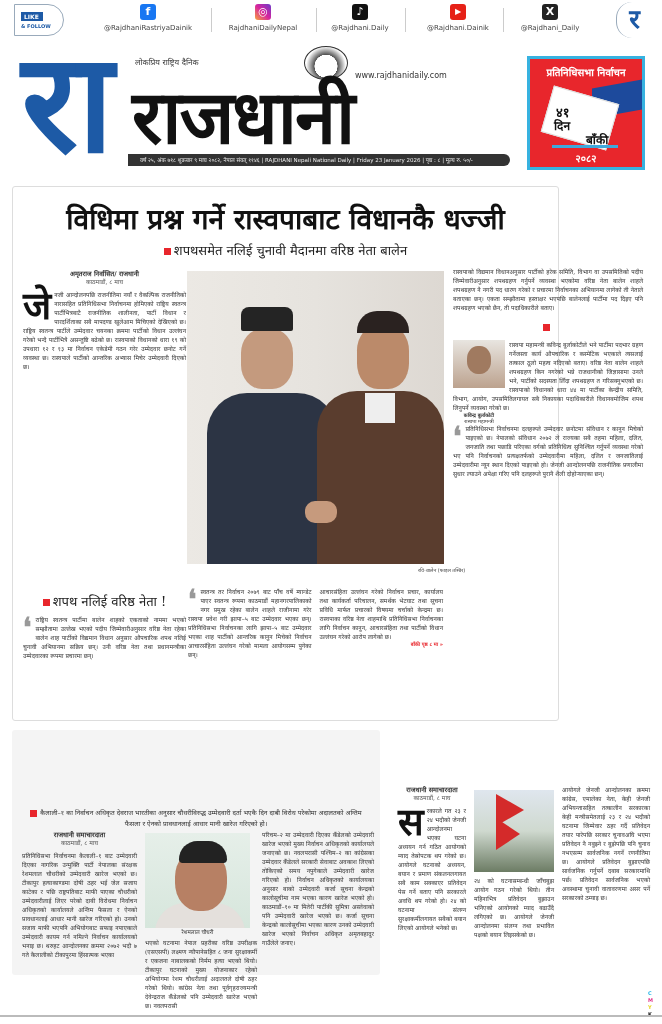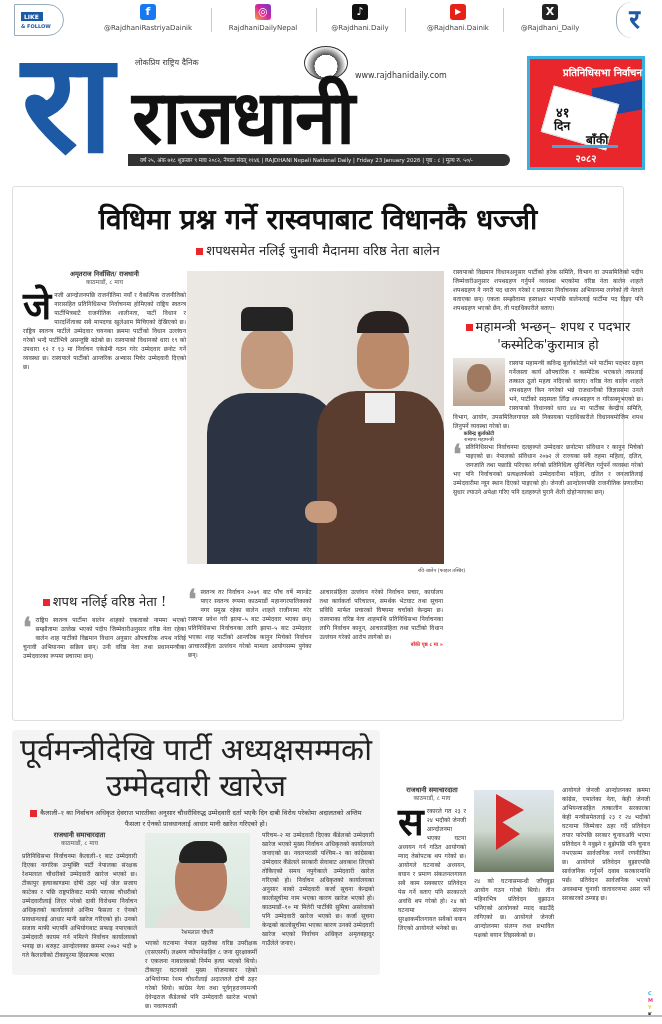--- a/index.html
+++ b/index.html
@@ -15,29 +15,29 @@
 .corner-logo{position:absolute;right:10px;top:2px;width:36px;height:36px;border-left:1px solid #9ab;border-radius:16px 0 0 16px;font:bold 26px "DejaVu Serif",serif;color:#1d5aa6;text-align:center;line-height:34px}
 .masthead{position:absolute;left:0;top:40px;width:662px;height:140px}
 .big-logo{position:absolute;left:10px;top:4px;width:115px;height:128px;font:bold 138px "DejaVu Serif",serif;color:#1d5aa6;line-height:118px;text-align:center;overflow:hidden}
 .tagline{position:absolute;left:135px;top:16px;font:8px "DejaVu Serif",serif;color:#333}
 .website{position:absolute;left:355px;top:31px;font:8px "DejaVu Sans",sans-serif;color:#333}
 .emblem{position:absolute;left:304px;top:6px;width:44px;height:34px;border:1px solid #333;border-radius:50%;background:radial-gradient(circle at 50% 60%,#fff 40%,#555 41%,#fff 70%)}
 .title-main{position:absolute;left:132px;top:32px;font:bold 74px "DejaVu Serif",serif;color:#111;letter-spacing:-2px;line-height:90px}
 .dateline{position:absolute;left:128px;top:114px;width:382px;height:12px;background:#333;border-radius:0 8px 8px 0;color:#eee;font:5.5px "DejaVu Sans",sans-serif;line-height:12px;padding-left:12px;white-space:nowrap;overflow:hidden}
 .election-box{position:absolute;left:527px;top:56px;width:118px;height:114px;background:#37b2e0;padding:3px}
 .election-inner{width:100%;height:100%;background:#e8262c;position:relative}
-.election-title{position:absolute;left:0;top:6px;width:100%;text-align:right;font:bold 10px "DejaVu Sans",sans-serif;color:#fff}
+.election-title{position:absolute;left:0;top:6px;width:100%;text-align:center;font:bold 10px "DejaVu Sans",sans-serif;color:#fff}
 .election-hand{position:absolute;right:0;top:25px;width:50px;height:30px;background:#1d4a9c;transform:skewY(-10deg)}
 .election-ballot{position:absolute;left:16px;top:35px;width:68px;height:48px;background:#fff;transform:rotate(16deg);border:1px solid #ddd}
 .days-num{position:absolute;left:26px;top:44px;font:bold 13px "DejaVu Sans",sans-serif;color:#111}
 .days-word{position:absolute;left:24px;top:58px;font:bold 12px "DejaVu Sans",sans-serif;color:#111}
 .days-left{position:absolute;left:56px;top:72px;font:bold 12px "DejaVu Sans",sans-serif;color:#111}
 .slot{position:absolute;left:22px;top:86px;width:66px;height:3px;background:#3fa8dc}
 .year{position:absolute;left:0;top:92px;width:100%;text-align:center;font:bold 10px "DejaVu Sans",sans-serif;color:#fff}
-.lead{position:absolute;left:12px;top:186px;width:612px;height:535px;border:1px solid #ddd;border-radius:3px}
+.lead{position:absolute;left:12px;top:186px;width:547px;height:535px;border:1px solid #ddd;border-radius:3px}
 .lead-head{position:absolute;left:0;top:12px;width:100%;text-align:center;font:bold 28px "DejaVu Serif",serif;color:#111}
 .lead-sub{position:absolute;left:0;top:54px;width:100%;text-align:center;font:13px "DejaVu Serif",serif;color:#222}
 .bullet{display:inline-block;width:7px;height:7px;background:#e8262c;margin-right:3px;vertical-align:middle}
 .byline{font:bold 6.5px "DejaVu Serif",serif;text-align:center;color:#333}
 .dateplace{font:6px "DejaVu Serif",serif;text-align:center;color:#555;margin-bottom:4px}
 .body-text{font:6px "DejaVu Serif",serif;color:#333;line-height:9px;text-align:justify}
 .col-left{position:absolute;left:10px;top:82px;width:163px}
 .dropcap{float:left;font:bold 38px "DejaVu Serif",serif;line-height:32px;margin-right:3px;color:#111}
 .photo-main{position:absolute;left:174px;top:84px;width:257px;height:293px;background:linear-gradient(90deg,#ece9e4 0%,#e6e3de 50%,#ddd8d2 100%);overflow:hidden}
 .person1{position:absolute;left:20px;top:36px;width:120px;height:257px}
@@ -164,21 +164,21 @@
         <div class="p2-shirt"></div>
         <div class="p2-face"></div>
         <div class="p2-hair"></div>
     </div>
     <div class="hands"></div>
   </div>
   <div class="caption">रवि-बालेन (फाइल तस्बिर)</div>
 
   <div class="col-right">
     <div class="body-text">रास्वपाको विद्यमान विधानअनुसार पार्टीको हरेक समिति, विभाग वा उपसमितिको पदीय जिम्मेवारीअनुसार शपथग्रहण गर्नुपर्ने व्यवस्था भएकोमा वरिष्ठ नेता बालेन शाहले शपथग्रहण नै नगरी पद धारण गरेको र प्रचारमा निर्वाचनका अभियानमा लागेको ती नेताले बताएका छन्। एकता सम्झौतामा हस्ताक्षर भएपछि बालेनलाई पार्टीमा पद दिइए पनि शपथग्रहण भएको छैन, ती पदाधिकारीले बताए।</div>
-    <div class="sub-head"><span class="bullet"></span><span>महामन्त्री भन्छन्– शपथ र पदभार 'कस्मेटिक'कुरामात्र हो</span></div>
+    <div class="sub-head"><span class="bullet"></span></div>
     <div class="body-text">
       <div class="thumb"></div>
       <span>रास्वपा महामन्त्री कविन्द्र बुर्लाकोटीले भने पार्टीमा पदभार ग्रहण गर्नेजस्ता कार्य औपचारिक र कस्मेटिक भएकाले त्यसलाई तत्काल ठूलो महत्व नदिएको बताए। वरिष्ठ नेता बालेन शाहले शपथग्रहण किन नगरेको भन्ने राजधानीको जिज्ञासामा उनले भने, पार्टीको सदस्यता लिँदा शपथग्रहण त गरिसक्नुभएको छ। रास्वपाको विधानको धारा ४४ मा पार्टीका केन्द्रीय समिति, विभाग, आयोग, उपसमितिलगायत सबै निकायका पदाधिकारीले विधानबमोजिम शपथ लिनुपर्ने व्यवस्था गरेको छ।</span>
     </div>
     <div style="clear:both;width:52px">
       <div class="thumb-cap">कविन्द्र बुर्लाकोटी</div>
       <div class="thumb-cap" style="font-weight:normal">रास्वपा महामन्त्री</div>
     </div>
     <div class="body-text"><span class="quote-mark">❛</span><span>प्रतिनिधिसभा निर्वाचनमा दलहरूले उम्मेदवार छनोटमा संविधान र कानुन मिचेको पाइएको छ। नेपालको संविधान २०७२ ले राज्यका सबै तहमा महिला, दलित, जनजाति तथा पछाडि परिएका वर्गको प्रतिनिधित्व सुनिश्चित गर्नुपर्ने व्यवस्था गरेको भए पनि निर्वाचनको प्रत्यक्षतर्फको उम्मेदवारीमा महिला, दलित र जनजातिलाई उम्मेदवारीमा न्यून स्थान दिएको पाइएको हो। जेनजी आन्दोलनपछि राजनीतिक प्रणालीमा सुधार ल्याउने अपेक्षा गरिए पनि दलहरूले पुरानै शैली दोहोर्‍याएका छन्।</span></div>
   </div>
@@ -193,24 +193,20 @@
       <div class="body-text"><span class="quote-mark">❛</span><span>स्वतन्त्र तर निर्वाचन २०७९ बाट पाँच वर्षे म्यान्डेट पाएर स्वतन्त्र रूपमा काठमाडौं महानगरपालिकाको नगर प्रमुख रहेका बालेन शाहले राजीनामा गरेर रास्वपा प्रवेश गरी झापा–५ बाट उम्मेदवार भएका छन्। प्रतिनिधिसभा निर्वाचनका लागि झापा–५ बाट उम्मेदवार भएका शाह पार्टीको आन्तरिक कानुन मिचेको निर्वाचन आचारसंहिता उल्लंघन गरेको मामला आयोगसम्म पुगेका छन्।</span></div>
       <div>
         <div class="body-text">आचारसंहिता उल्लंघन गरेको निर्वाचन प्रचार, कार्यालय तथा कार्यकर्ता परिचालन, समर्थक भेटघाट तथा सूचना प्रविधि मार्फत प्रचारको विषयमा चर्चाको केन्द्रमा छ। रास्वपाका वरिष्ठ नेता शाहमाथि प्रतिनिधिसभा निर्वाचनका लागि निर्वाचन कानुन, आचारसंहिता तथा पार्टीको विधान उल्लंघन गरेको आरोप लागेको छ।</div>
         <div class="cont"><span>बाँकी पृष्ठ ८ मा</span> <span>»</span></div>
       </div>
     </div>
   </div>
 </div>
 
 <div class="second">
-  <div class="second-head">
-    <div>पूर्वमन्त्रीदेखि पार्टी अध्यक्षसम्मको</div>
-    <div>उम्मेदवारी खारेज</div>
-  </div>
   <div class="second-sub"><span class="bullet"></span><span>कैलाली–१ का निर्वाचन अधिकृत देवराज भारतीका अनुसार चौधरीविरुद्ध उम्मेदवारी दर्ता भएकै दिन दाबी विरोध परेकोमा अदालतको अन्तिम फैसला र ऐनको प्रावधानलाई आधार मानी खारेज गरिएको हो।</span></div>
   <div class="s-col1">
     <div class="byline">राजधानी समाचारदाता</div>
     <div class="dateplace">काठमाडौं, ८ माघ</div>
     <div class="body-text">प्रतिनिधिसभा निर्वाचनमा कैलाली–१ बाट उम्मेदवारी दिएका नागरिक उन्मुक्ति पार्टी नेपालका संरक्षक रेशमलाल चौधरीको उम्मेदवारी खारेज भएको छ। टीकापुर हत्याकाण्डमा दोषी ठहर भई जेल सजाय काटेका र पछि राष्ट्रपतिबाट माफी पाएका चौधरीको उम्मेदवारीलाई लिएर परेको दाबी विरोधमा निर्वाचन अधिकृतको कार्यालयले अन्तिम फैसला र ऐनको प्रावधानलाई आधार मानी खारेज गरिएको हो। उनको सजाय माफी भएपनि अभियोगबाट सफाइ नपाएकाले उम्मेदवारी कायम गर्न नमिल्ने निर्वाचन कार्यालयको भनाइ छ। थरुहट आन्दोलनका क्रममा २०७२ भदौ ७ गते कैलालीको टीकापुरमा हिंसात्मक भएका</div>
   </div>
   <div class="s-photo">
     <div class="hood"></div>
       <div class="face"></div>
       <div class="hair"></div>

